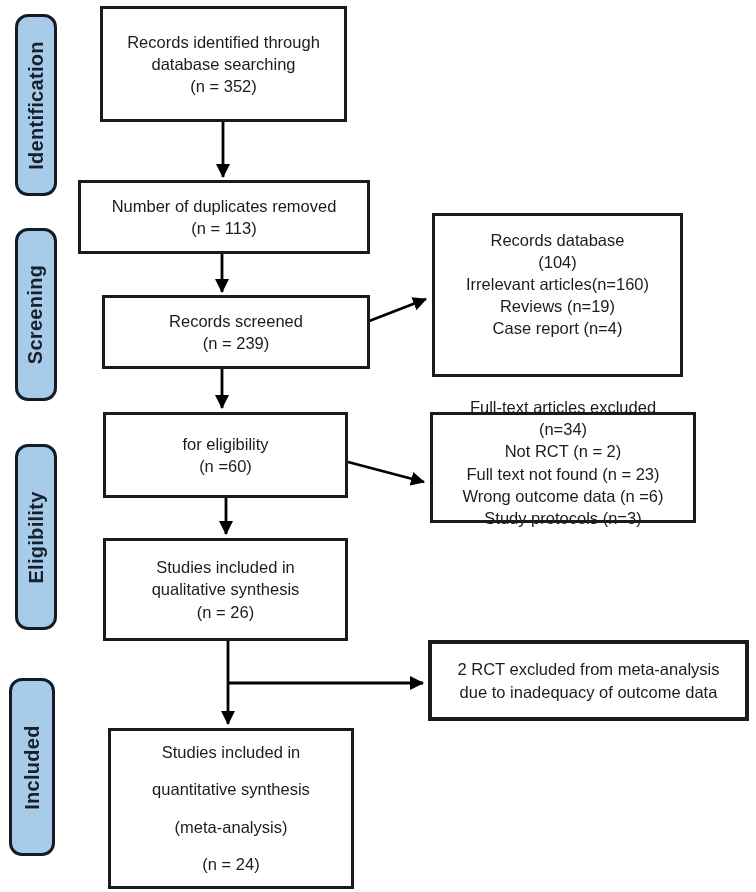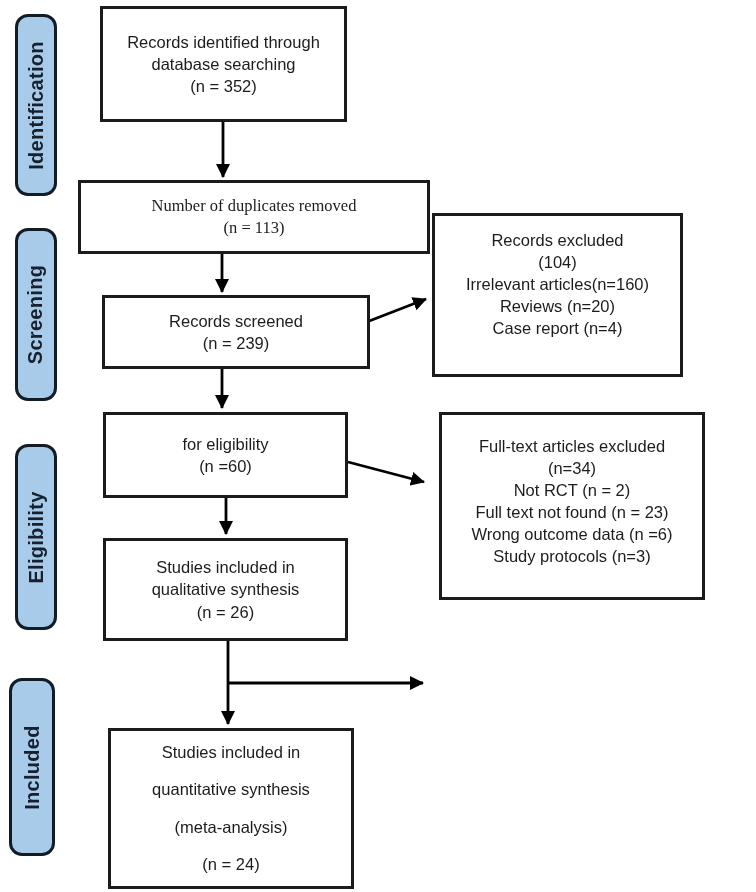--- a/index.html
+++ b/index.html
@@ -52,25 +52,25 @@
     align-items: center;
     justify-content: center;
     text-align: center;
     font-size: 16.5px;
     line-height: 1.34;
     color: #1c1c1c;
   }
   .fbox .line { white-space: nowrap; }
 
   #box-records-identified { left: 100px; top: 6px;  width: 247px; height: 116px; }
-  #box-duplicates-removed { left: 78px;  top: 180px; width: 352px; height: 74px; font-family: Liberation Serif, serif; }
+  #box-duplicates-removed { left: 78px;  top: 180px; width: 292px; height: 74px; }
   #box-records-screened   { left: 102px; top: 295px; width: 268px; height: 74px; }
   #box-records-excluded   { left: 432px; top: 213px; width: 251px; height: 164px; padding-bottom: 22px; }
   #box-fulltext-assessed  { left: 103px; top: 412px; width: 245px; height: 86px; }
-  #box-fulltext-excluded  { left: 439px; top: 412px; width: 266px; height: 188px; padding-bottom: 10px; }
+  #box-fulltext-excluded  { left: 430px; top: 412px; width: 266px; height: 111px; padding-bottom: 10px; }
   #box-qualitative        { left: 103px; top: 538px; width: 245px; height: 103px; }
   #box-meta-excluded      { left: 428px; top: 640px; width: 321px; height: 81px; border-width: 4px; }
   #box-quantitative       { left: 108px; top: 728px; width: 246px; height: 161px; line-height: 2.25; }
 
   #stage-identification { top: 14px;  height: 182px; }
   #stage-screening      { top: 228px; height: 173px; }
   #stage-eligibility    { top: 444px; height: 186px; }
   #stage-included       { top: 678px; height: 178px; left: 9px; width: 46px; }
 </style>
 </head>
@@ -119,24 +119,24 @@
     <div class="line">Number of duplicates removed</div>
     <div class="line">(n = 113)</div>
   </div>
 
   <div class="fbox" id="box-records-screened">
     <div class="line">Records screened</div>
     <div class="line">(n = 239)</div>
   </div>
 
   <div class="fbox" id="box-records-excluded">
-    <div class="line">Records excluded</div>
+    <div class="line">Records database</div>
     <div class="line">(104)</div>
     <div class="line">Irrelevant articles(n=160)</div>
-    <div class="line">Reviews (n=20)</div>
+    <div class="line">Reviews (n=19)</div>
     <div class="line">Case report (n=4)</div>
   </div>
 
   <div class="fbox" id="box-fulltext-assessed">
     <div class="line">for eligibility</div>
     <div class="line">(n =60)</div>
   </div>
 
   <div class="fbox" id="box-fulltext-excluded">
     <div class="line">Full-text articles excluded</div>
@@ -146,20 +146,24 @@
     <div class="line">Wrong outcome data (n =6)</div>
     <div class="line">Study protocols (n=3)</div>
   </div>
 
   <div class="fbox" id="box-qualitative">
     <div class="line">Studies included in</div>
     <div class="line">qualitative synthesis</div>
     <div class="line">(n = 26)</div>
   </div>
 
+  <div class="fbox" id="box-meta-excluded">
+    <div class="line">2 RCT excluded from meta-analysis</div>
+    <div class="line">due to inadequacy of outcome data</div>
+  </div>
 
   <div class="fbox" id="box-quantitative">
     <div class="line">Studies included in</div>
     <div class="line">quantitative synthesis</div>
     <div class="line">(meta-analysis)</div>
     <div class="line">(n = 24)</div>
   </div>
 
 </div>
 

